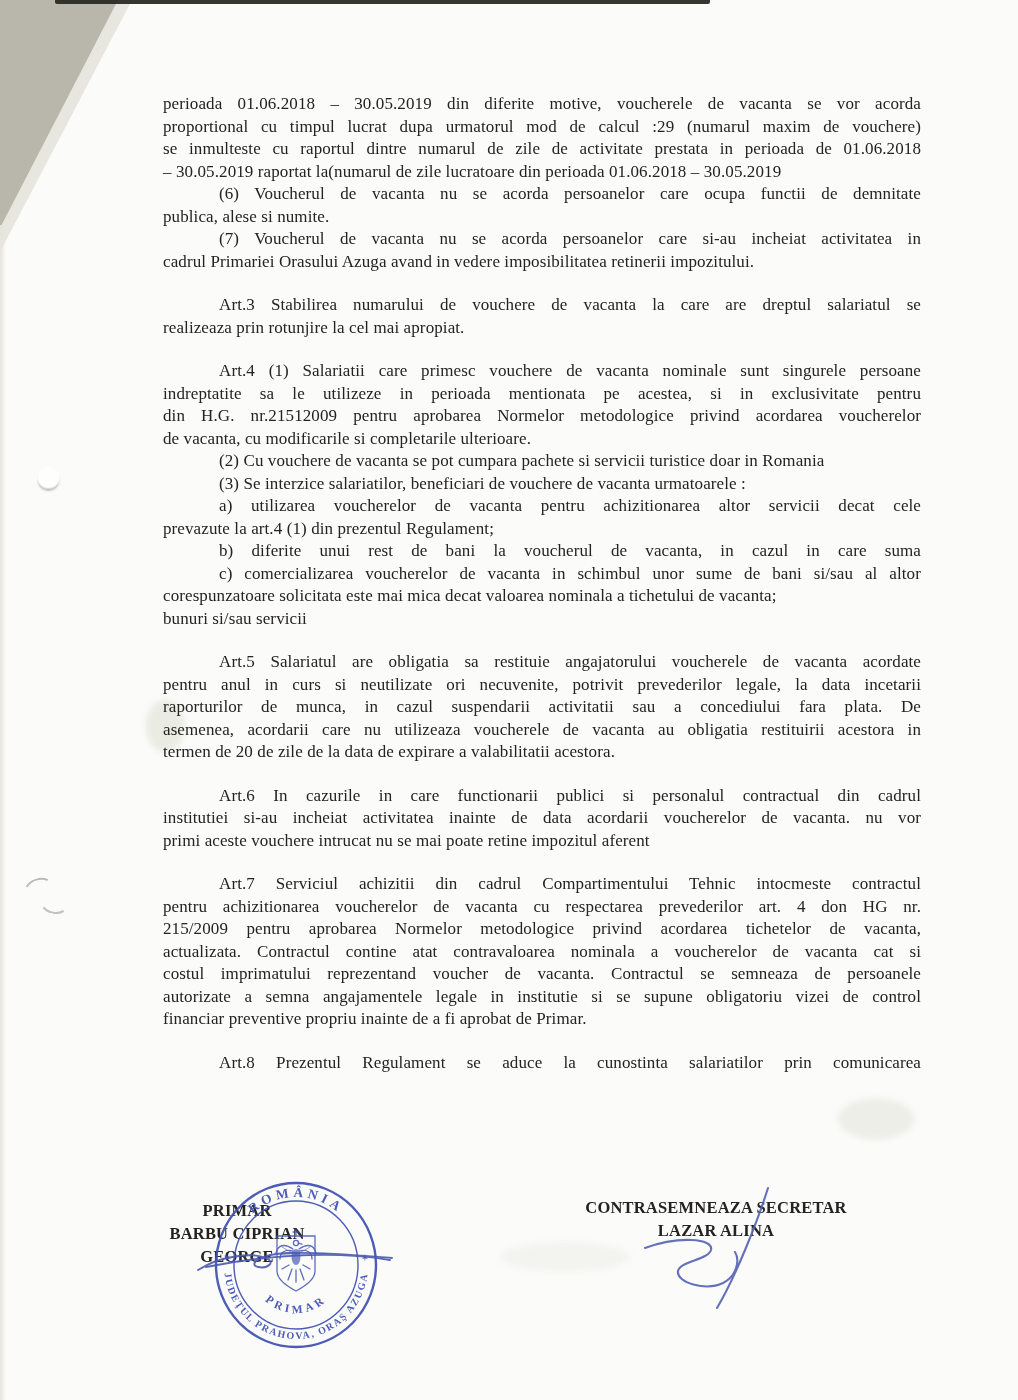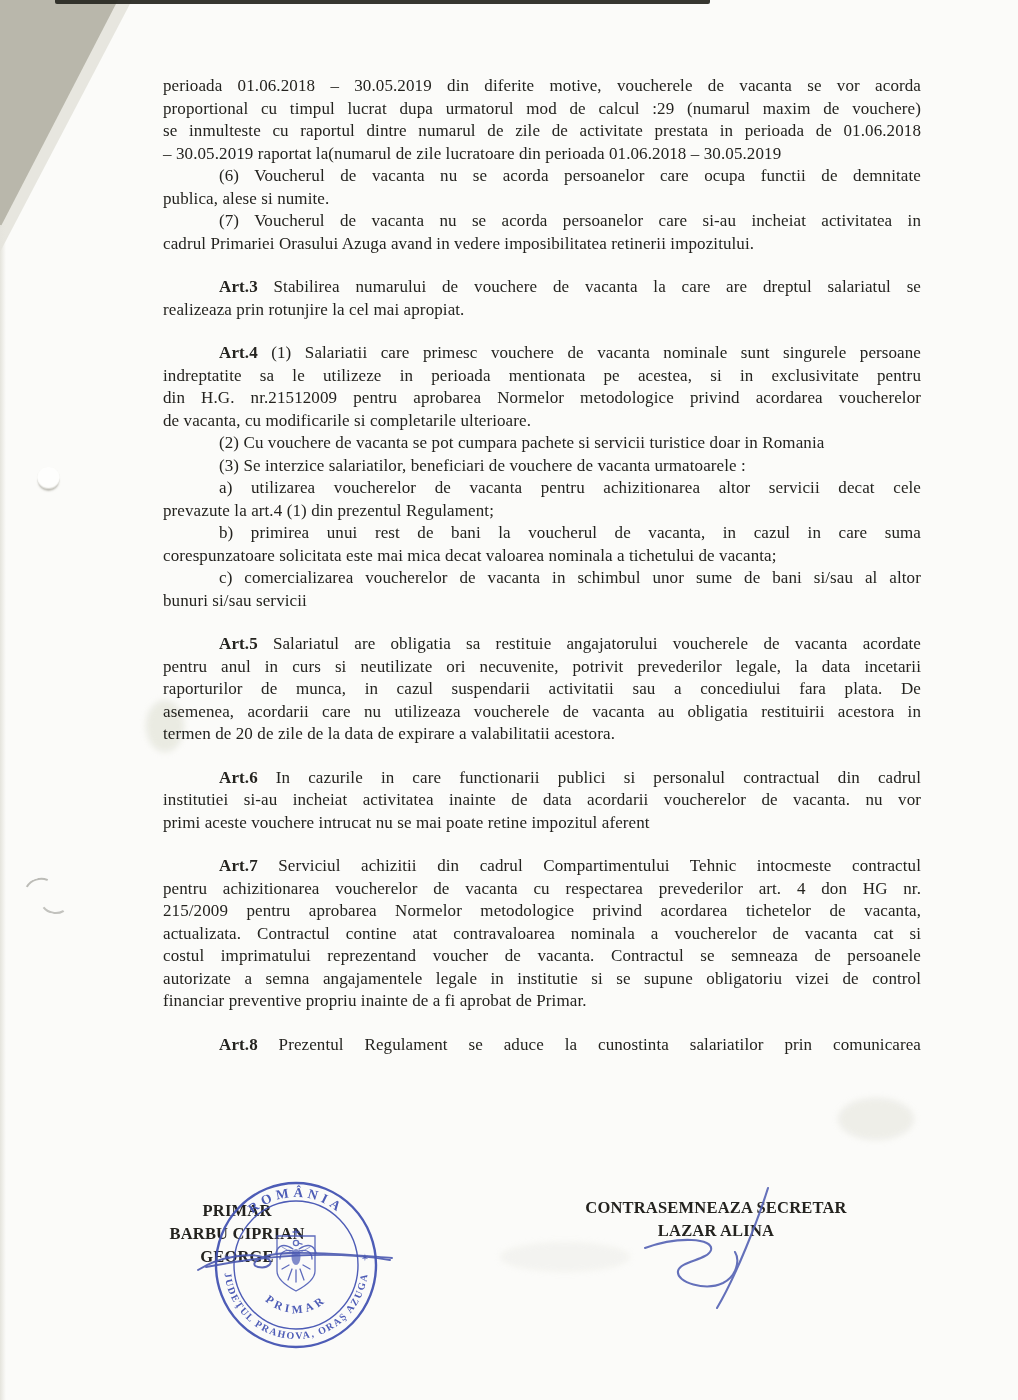--- a/index.html
+++ b/index.html
@@ -16,27 +16,27 @@
   .punch-hole{position:absolute;left:37px;top:467px;width:23px;height:22px;border-radius:50%;background:#fefefd;
     box-shadow:0 3px 2px -1px rgba(140,138,125,.55), inset 0 -1px 1px rgba(165,162,150,.4);}
   .curl{position:absolute;border:2px solid transparent;border-radius:50%;}
   .curl1{left:24px;top:878px;width:28px;height:24px;border-top-color:rgba(125,125,118,.5);transform:rotate(-18deg);}
   .curl2{left:40px;top:888px;width:26px;height:22px;border-bottom-color:rgba(125,125,118,.45);transform:rotate(10deg);}
   .smudge{position:absolute;border-radius:50%;filter:blur(3px);}
   .sm1{left:146px;top:700px;width:38px;height:52px;background:rgba(190,195,168,.28);}
   .sm2{left:838px;top:1098px;width:76px;height:42px;background:rgba(200,200,183,.25);}
   .sm3{left:500px;top:1242px;width:130px;height:30px;background:rgba(210,210,198,.18);}
   
-  .doc-text{position:absolute;left:163px;top:75px;width:758px;color:#24231f;
+  .doc-text{position:absolute;left:163px;top:93px;width:758px;color:#24231f;
     font-size:17px;letter-spacing:.1px;filter:blur(.28px);}
   .block + .block{margin-top:21px;}
   .line{line-height:22.5px;min-height:22.5px;white-space:normal;}
   .just{text-align:justify;text-align-last:justify;}
   .indent{padding-left:56px;}
-  b.art{font-weight:bold;}
+  b.art{font-weight:normal;}
   
   .sig{position:absolute;font-weight:bold;font-size:16.5px;line-height:23px;text-align:center;
     color:#24231f;filter:blur(.25px);letter-spacing:.2px;}
   .sig-left{left:137px;top:1199px;width:200px;}
   .sig-right{left:565px;top:1196px;width:302px;}
   
   .stamp-svg{position:absolute;left:206px;top:1177px;filter:blur(.25px);opacity:.94;}
   .handwriting-svg{position:absolute;left:140px;top:1168px;pointer-events:none;}
 </style>
 </head>
@@ -72,23 +72,23 @@
       </div>
       <div class="block">
         <div class="line just indent"><b class="art">Art.4</b> (1) Salariatii care primesc vouchere de vacanta nominale sunt singurele persoane</div>
         <div class="line just">indreptatite sa le utilizeze in perioada mentionata pe acestea, si in exclusivitate pentru</div>
         <div class="line just">din H.G. nr.21512009 pentru aprobarea Normelor metodologice privind acordarea voucherelor</div>
         <div class="line">de vacanta, cu modificarile si completarile ulterioare.</div>
         <div class="line indent">(2) Cu vouchere de vacanta se pot cumpara pachete si servicii turistice doar in Romania</div>
         <div class="line indent">(3) Se interzice salariatilor, beneficiari de vouchere de vacanta urmatoarele :</div>
         <div class="line just indent">a) utilizarea voucherelor de vacanta pentru achizitionarea altor servicii decat cele</div>
         <div class="line">prevazute la art.4 (1) din prezentul Regulament;</div>
-        <div class="line just indent">b) primirea unui rest de bani la voucherul de vacanta, in cazul in care suma</div>
+        <div class="line just indent">b) diferite unui rest de bani la voucherul de vacanta, in cazul in care suma</div>
+        <div class="line just indent">c) comercializarea voucherelor de vacanta in schimbul unor sume de bani si/sau al altor</div>
         <div class="line">corespunzatoare solicitata este mai mica decat valoarea nominala a tichetului de vacanta;</div>
-        <div class="line just indent">c) comercializarea voucherelor de vacanta in schimbul unor sume de bani si/sau al altor</div>
         <div class="line">bunuri si/sau servicii</div>
       </div>
       <div class="block">
         <div class="line just indent"><b class="art">Art.5</b> Salariatul are obligatia sa restituie angajatorului voucherele de vacanta acordate</div>
         <div class="line just">pentru anul in curs si neutilizate ori necuvenite, potrivit prevederilor legale, la data incetarii</div>
         <div class="line just">raporturilor de munca, in cazul suspendarii activitatii sau a concediului fara plata. De</div>
         <div class="line just">asemenea, acordarii care nu utilizeaza voucherele de vacanta au obligatia restituirii acestora in</div>
         <div class="line">termen de 20 de zile de la data de expirare a valabilitatii acestora.</div>
       </div>
       <div class="block">

